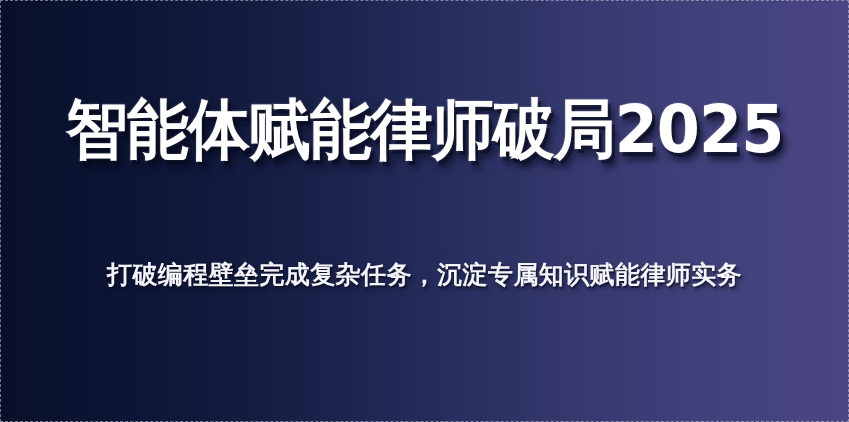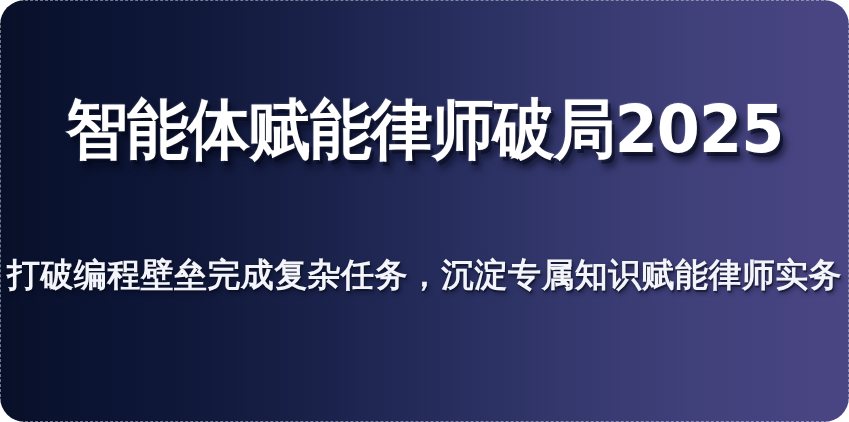--- a/index.html
+++ b/index.html
@@ -23,21 +23,20 @@
     background-image: linear-gradient(
         90deg,
         #081029 0%,
         #0b1433 12%,
         #121a3d 26%,
         #1d2550 42%,
         #2a3061 56%,
         #373a70 70%,
         #42417c 84%,
         #4a4684 100%);
-    border-radius: 25px;
   }
 
   
   .slide-frame {
     position: absolute;
     left: 0;
     top: 0;
     right: 0;
     bottom: 0;
     border: 1px dashed rgba(200, 205, 220, 0.55);
@@ -80,21 +79,21 @@
     height: 44px;
     display: flex;
     align-items: center;
     justify-content: center;
   }
 
   .slide-subtitle {
     margin: 0;
     color: #f4f5fa;
     font-family: "DejaVu Sans", "Liberation Sans", sans-serif;
-    font-size: 33px;
+    font-size: 25px;
     font-weight: 600;
     line-height: 1;
     letter-spacing: 0.4px;
     white-space: nowrap;
     text-shadow:
         1px 2px 0 rgba(8, 12, 32, 0.5),
         2px 3px 4px rgba(6, 9, 26, 0.5);
   }
 </style>
 </head>

